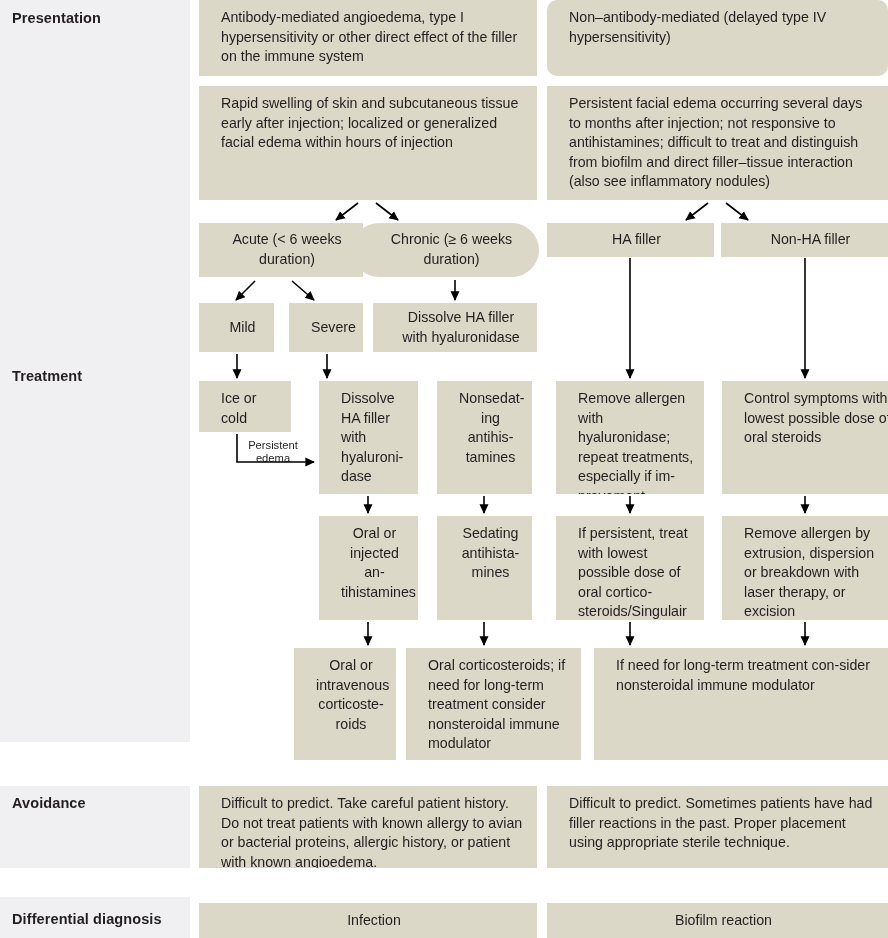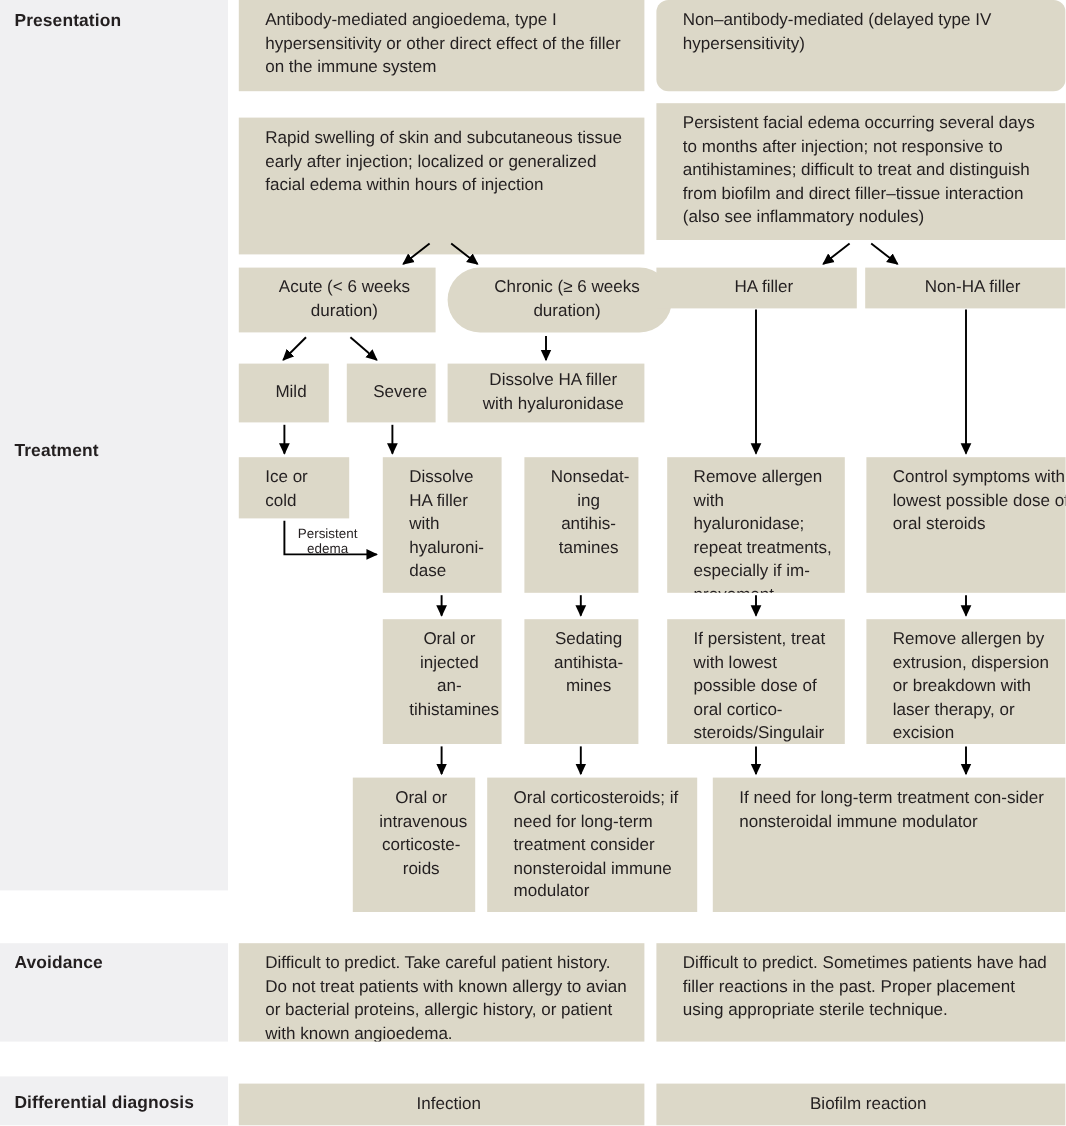--- a/index.html
+++ b/index.html
@@ -89,31 +89,31 @@
   <div class="sidebar-label" style="left:12px; top:795px;">Avoidance</div>
   <div class="sidebar-label" style="left:12px; top:911px;">Differential diagnosis</div>
 
   <div class="box vtop" style="left:199px; top:0px; width:338px; height:76px;">
     <span class="txt">Antibody-mediated angioedema, type I hypersensitivity or other direct effect of the filler on the immune system</span>
   </div>
   <div class="box vtop" style="left:547px; top:0px; width:341px; height:76px;border-radius:10px;">
     <span class="txt">Non–antibody-mediated (delayed type IV hypersensitivity)</span>
   </div>
 
-  <div class="box vtop" style="left:199px; top:86px; width:338px; height:114px;margin-top:12px;">
+  <div class="box vtop" style="left:199px; top:86px; width:338px; height:114px;">
     <span class="txt">Rapid swelling of skin and subcutaneous tissue early after injection; localized or generalized facial edema within hours of injection</span>
   </div>
   <div class="box vtop" style="left:547px; top:86px; width:341px; height:114px;">
     <span class="txt">Persistent facial edema occurring several days to months after injection; not responsive to antihistamines; difficult to treat and distinguish from biofilm and direct filler–tissue interaction (also see inflammatory nodules)</span>
   </div>
 
   <div class="box center vcenter" style="left:199px; top:223px; width:164px; height:54px;">
     <span class="txt">Acute (&lt; 6 weeks duration)</span>
   </div>
-  <div class="box center vcenter" style="left:373px; top:223px; width:187px; height:54px;border-radius:27px;">
+  <div class="box center vcenter" style="left:352px; top:223px; width:187px; height:54px;border-radius:27px;">
     <span class="txt">Chronic (≥ 6 weeks duration)</span>
   </div>
   <div class="box center vcenter" style="left:547px; top:223px; width:167px; height:34px;">
     <span class="txt">HA filler</span>
   </div>
   <div class="box center vcenter" style="left:721px; top:223px; width:167px; height:34px;">
     <span class="txt">Non-HA filler</span>
   </div>
 
   <div class="box center vcenter" style="left:199px; top:303px; width:75px; height:49px;">

